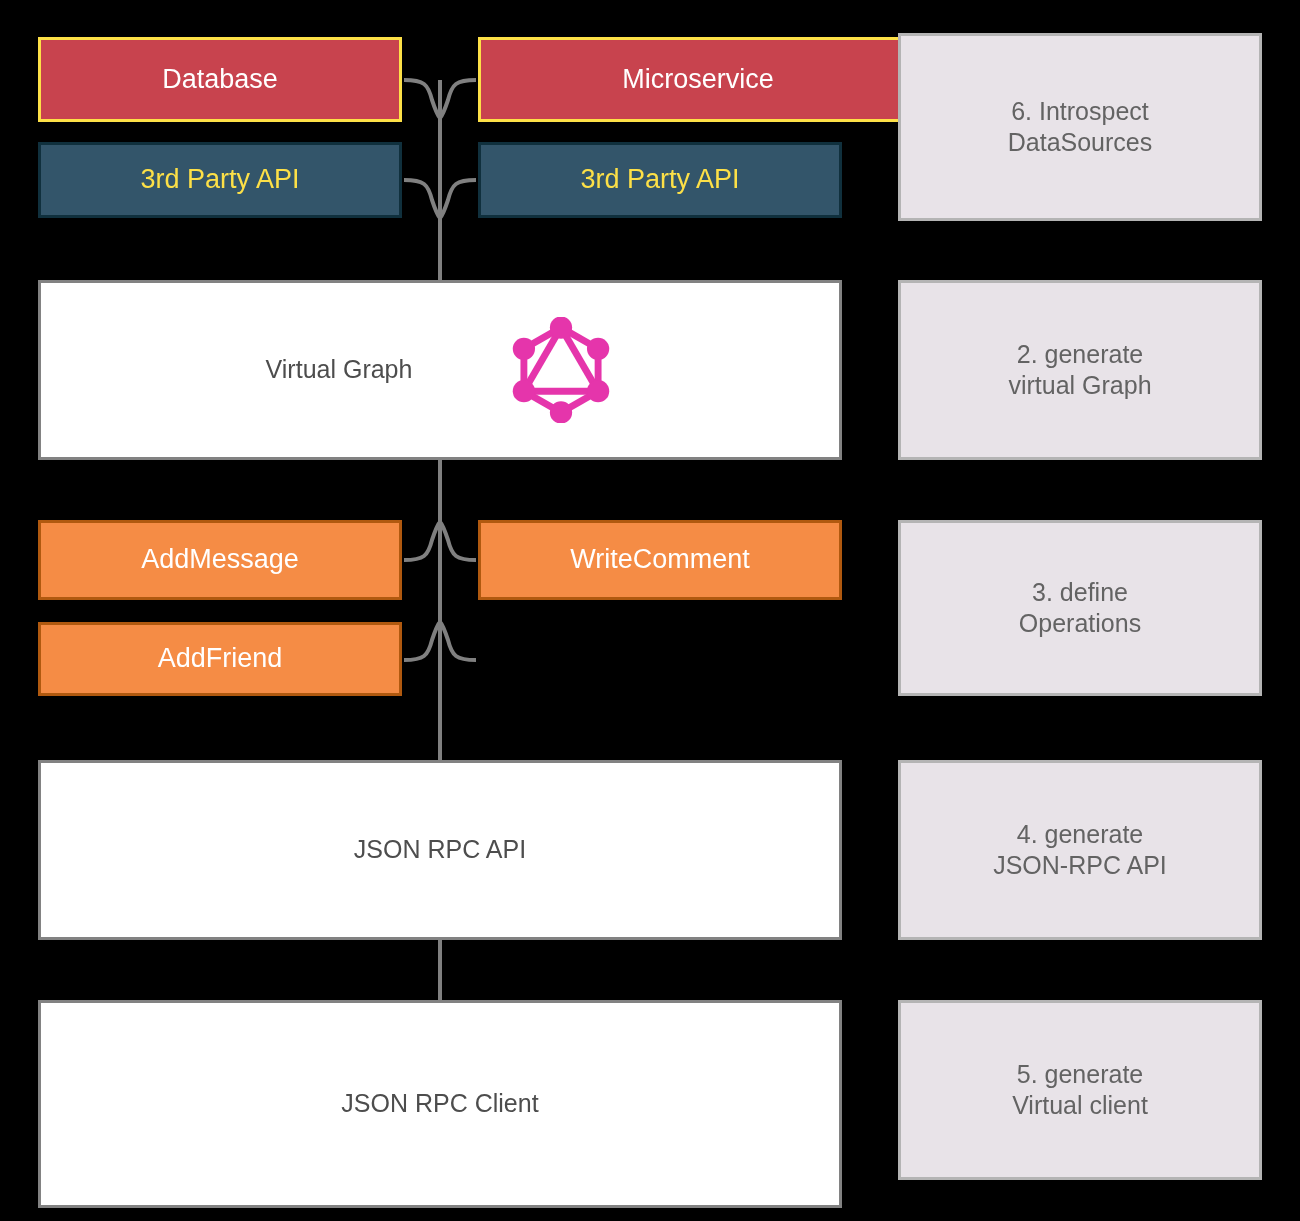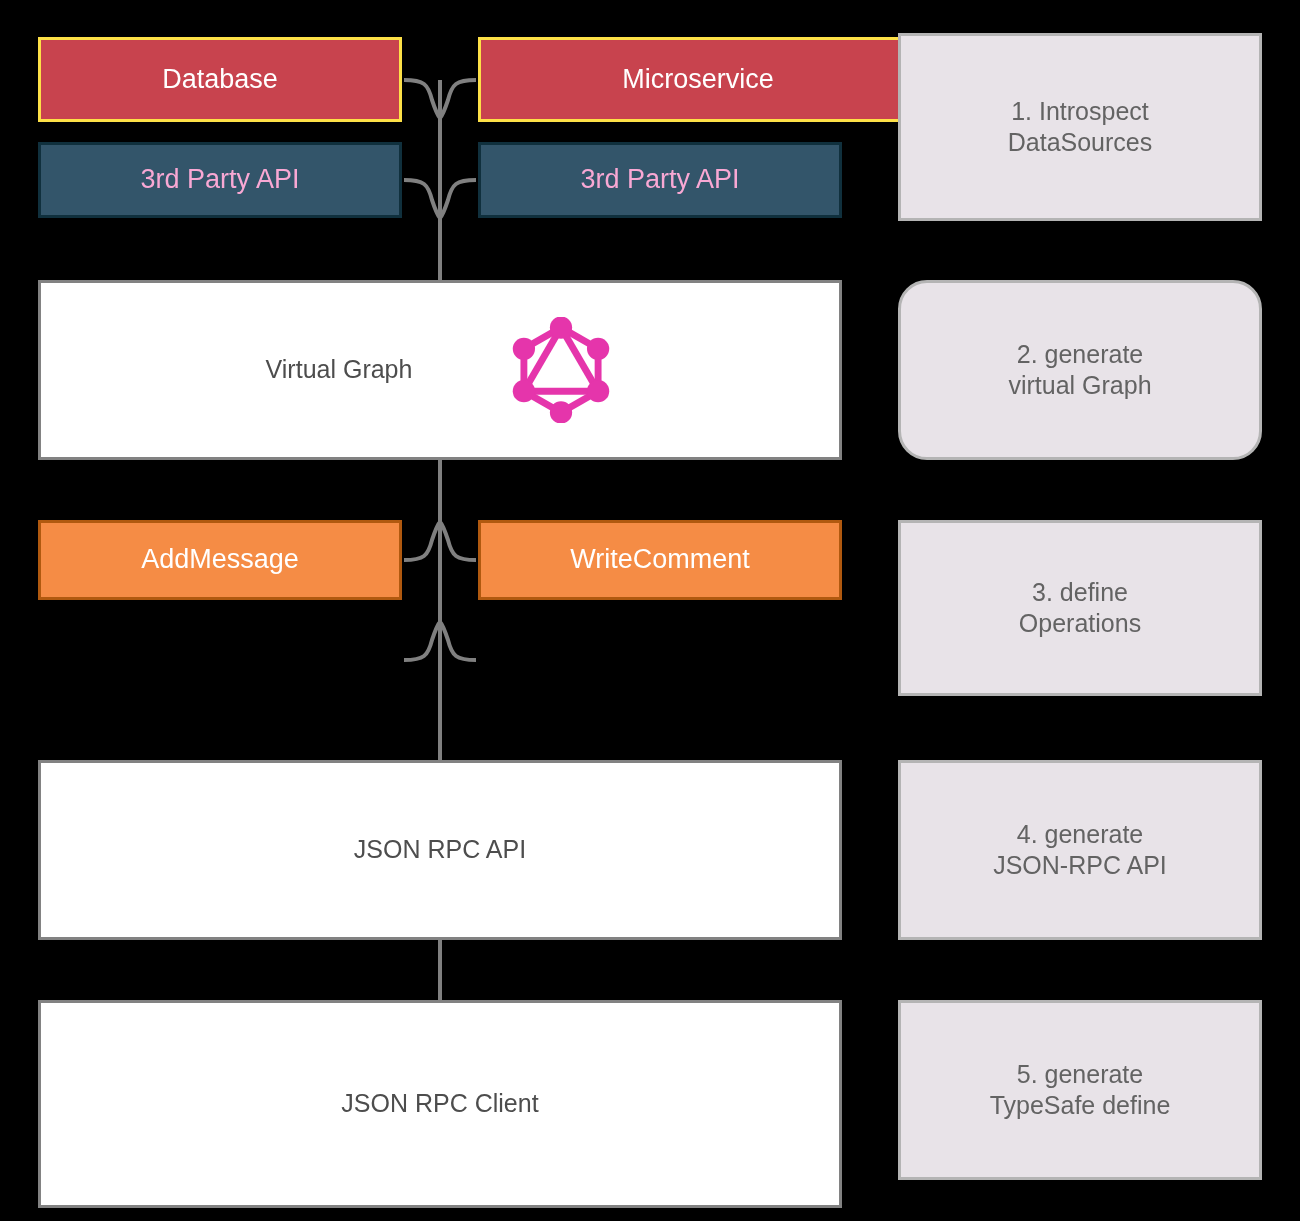--- a/index.html
+++ b/index.html
@@ -14,21 +14,21 @@
   .box{position:absolute;z-index:2;box-sizing:border-box;
        display:flex;align-items:center;justify-content:center;
        text-align:center;line-height:1.25;}
 
   .box .lbl{display:block;}
 
   
   .b-red{background:#c8434e;border:3px solid #fde047;color:#ffffff;
          font-size:27px;}
   
-  .b-blue{background:#33556a;border:3px solid #10303d;color:#f9a8d4;
+  .b-blue{background:#33556a;border:3px solid #10303d;color:#fde047;
           font-size:27px;}
   
   .b-orange{background:#f58c45;border:3px solid #b0590f;color:#ffffff;
             font-size:27px;}
   
   .b-white{background:#ffffff;border:3px solid #828282;color:#4d4d4d;
            font-size:25px;}
   
   .b-step{background:#e8e3e8;border:3px solid #b4b4b4;color:#636363;
           font-size:25px;}
@@ -108,38 +108,41 @@
   </div>
 
   <div class="box b-orange" style="left:38px;top:520px;width:364px;height:80px;">
     <span class="lbl">AddMessage</span>
   </div>
 
   <div class="box b-orange" style="left:478px;top:520px;width:364px;height:80px;">
     <span class="lbl">WriteComment</span>
   </div>
 
+  <div class="box b-orange" style="left:38px;top:622px;width:364px;height:74px;">
+    <span class="lbl">AddFriend</span>
+  </div>
 
 
   <div class="box b-white" style="left:38px;top:760px;width:804px;height:180px;">
     <span class="lbl">JSON RPC API</span>
   </div>
 
   <div class="box b-white" style="left:38px;top:1000px;width:804px;height:208px;">
     <span class="lbl">JSON RPC Client</span>
   </div>
 
   <div class="box b-step" style="left:898px;top:33px;width:364px;height:188px;">
     <span>
-      <span class="lbl">1. Introspect</span>
+      <span class="lbl">6. Introspect</span>
       <span class="lbl">DataSources</span>
     </span>
   </div>
 
-  <div class="box b-step" style="left:898px;top:280px;width:364px;height:180px;border-radius:29px;">
+  <div class="box b-step" style="left:898px;top:280px;width:364px;height:180px;">
     <span>
       <span class="lbl">2. generate</span>
       <span class="lbl">virtual Graph</span>
     </span>
   </div>
 
   <div class="box b-step" style="left:898px;top:520px;width:364px;height:176px;">
     <span>
       <span class="lbl">3. define</span>
       <span class="lbl">Operations</span>
@@ -149,17 +152,17 @@
   <div class="box b-step" style="left:898px;top:760px;width:364px;height:180px;">
     <span>
       <span class="lbl">4. generate</span>
       <span class="lbl">JSON-RPC API</span>
     </span>
   </div>
 
   <div class="box b-step" style="left:898px;top:1000px;width:364px;height:180px;">
     <span>
       <span class="lbl">5. generate</span>
-      <span class="lbl">TypeSafe define</span>
+      <span class="lbl">Virtual client</span>
     </span>
   </div>
 
 </div>
 
 </body></html>

